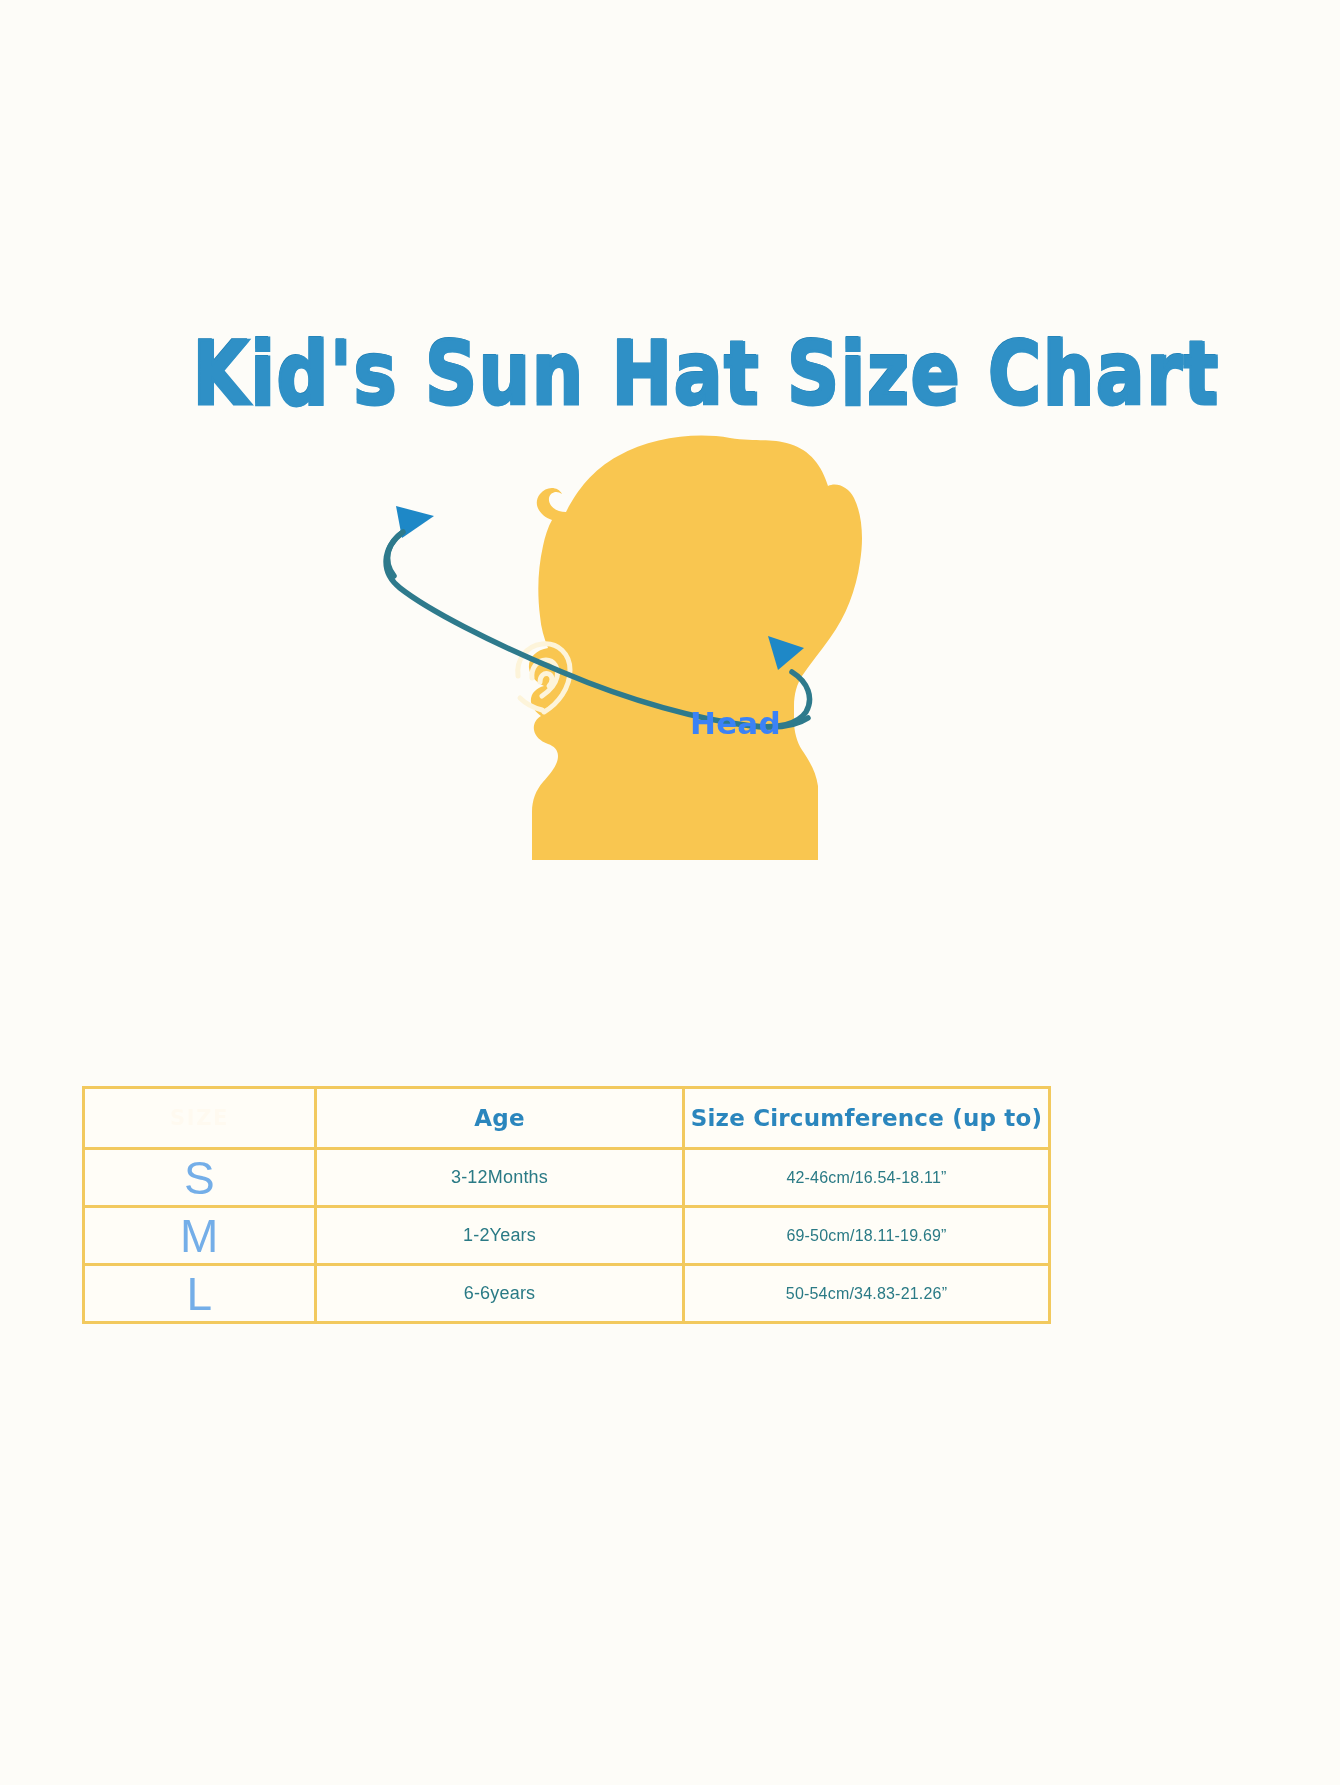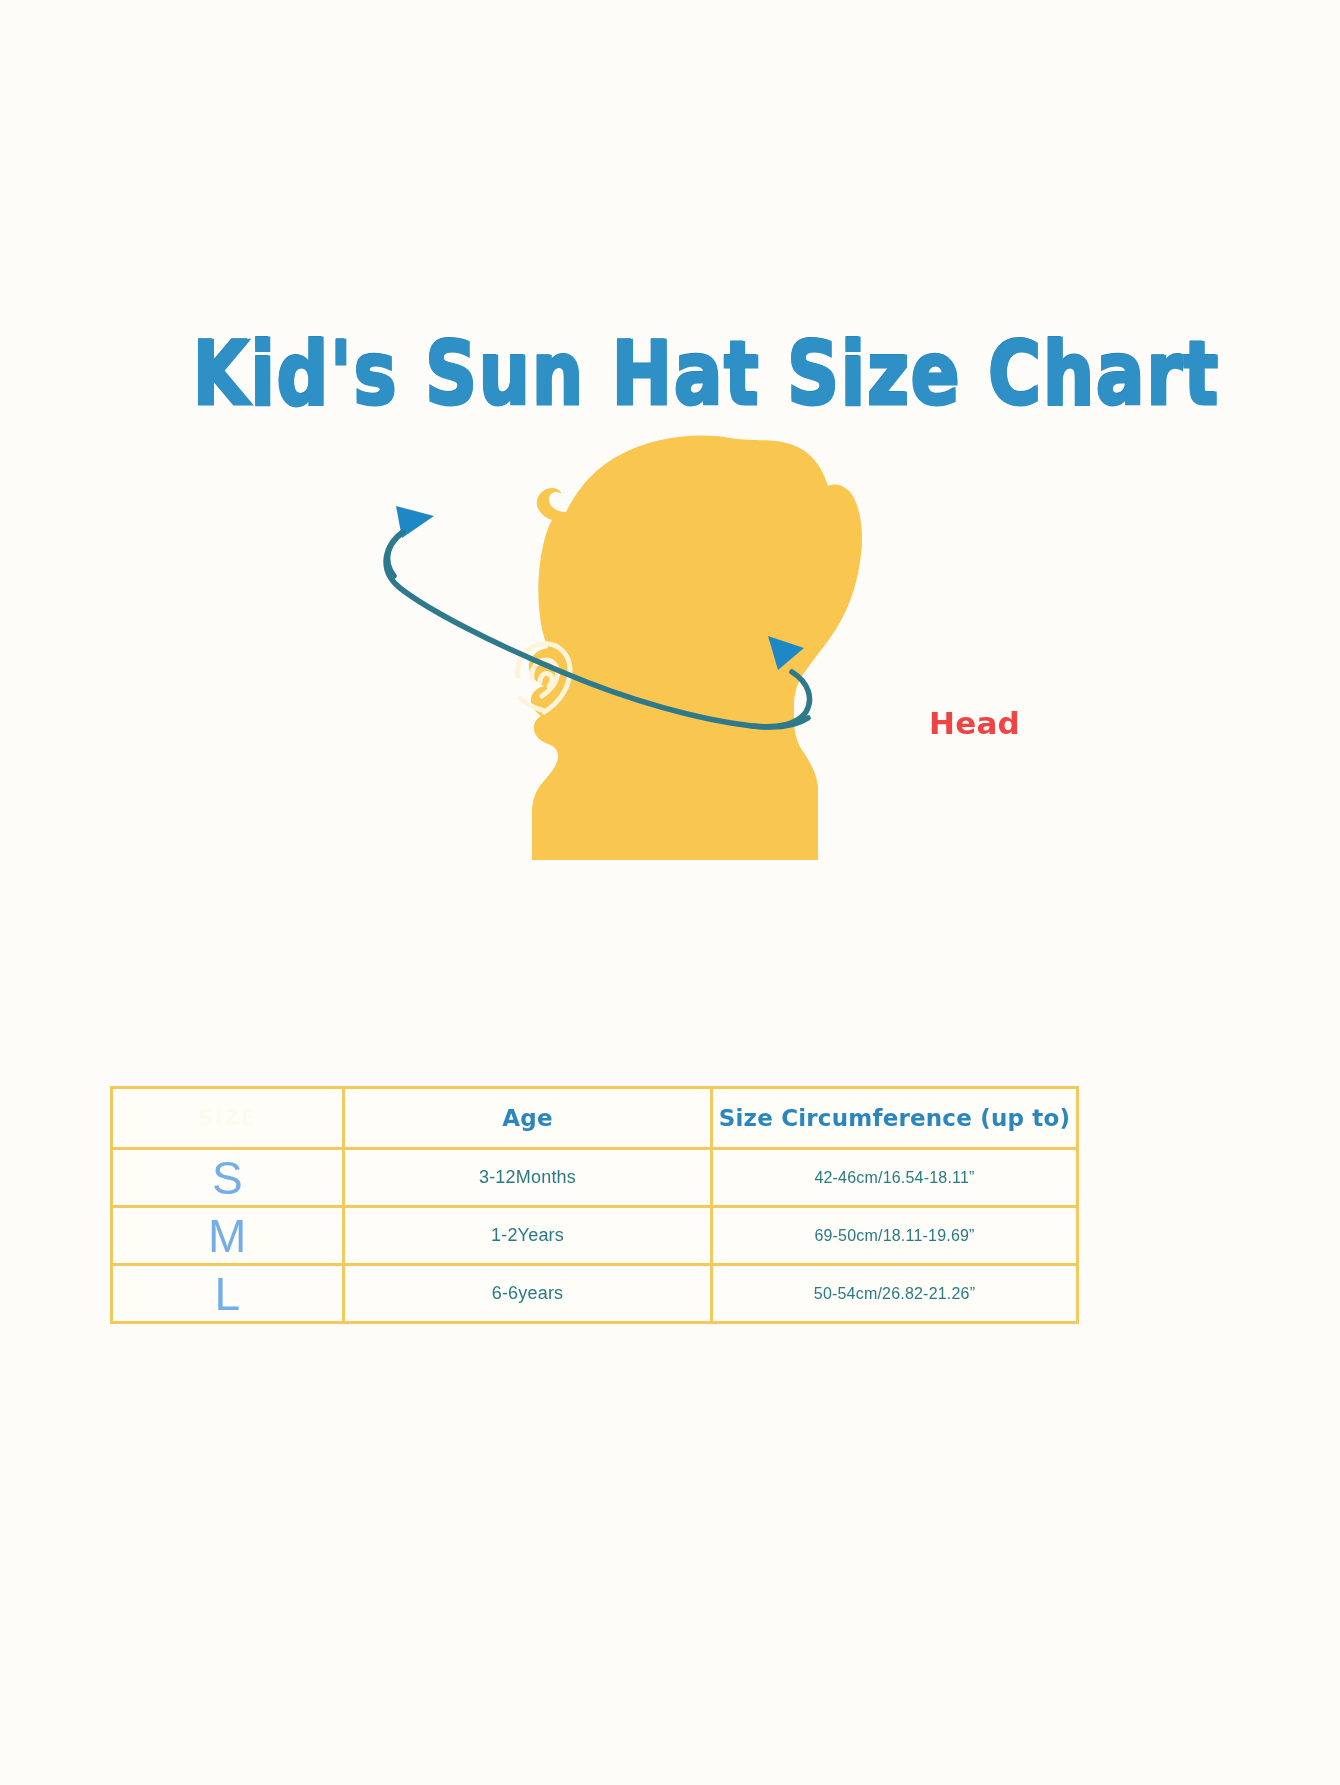--- a/index.html
+++ b/index.html
@@ -50,39 +50,37 @@
     height: 460px;
   }
   #illustration svg { display: block; }
 
   
   #hc-caption {
     position: absolute;
     left: 690px;
     top: 703px;
     width: 330px;
-    color: #ef4444;
+    color: #3b82f6;
     font-family: "DejaVu Sans", sans-serif;
     font-size: 31px;
     font-weight: 700;
     line-height: 1.32;
     letter-spacing: 0.2px;
-    text-align: right;
   }
   #hc-caption .ln { display: block; }
 
   
   #size-table {
     position: absolute;
     left: 82px;
     top: 1086px;
     width: 966px;
     border-collapse: collapse;
     table-layout: fixed;
-    margin-left: 28px;
   }
   #size-table col.c-size { width: 232px; }
   #size-table col.c-age  { width: 368px; }
   #size-table col.c-hc   { width: 366px; }
 
   #size-table th, #size-table td {
     border: 3px solid #f2c95e;
     background: #fffdf7;
     text-align: center;
     vertical-align: middle;
@@ -229,16 +227,16 @@
       <td class="cell-hc">42-46cm/16.54-18.11”</td>
     </tr>
     <tr>
       <td class="cell-size">M</td>
       <td class="cell-age">1-2Years</td>
       <td class="cell-hc">69-50cm/18.11-19.69”</td>
     </tr>
     <tr>
       <td class="cell-size">L</td>
       <td class="cell-age">6-6years</td>
-      <td class="cell-hc">50-54cm/26.82-21.26”</td>
+      <td class="cell-hc">50-54cm/34.83-21.26”</td>
     </tr>
   </tbody>
 </table>
 
 </body></html>

